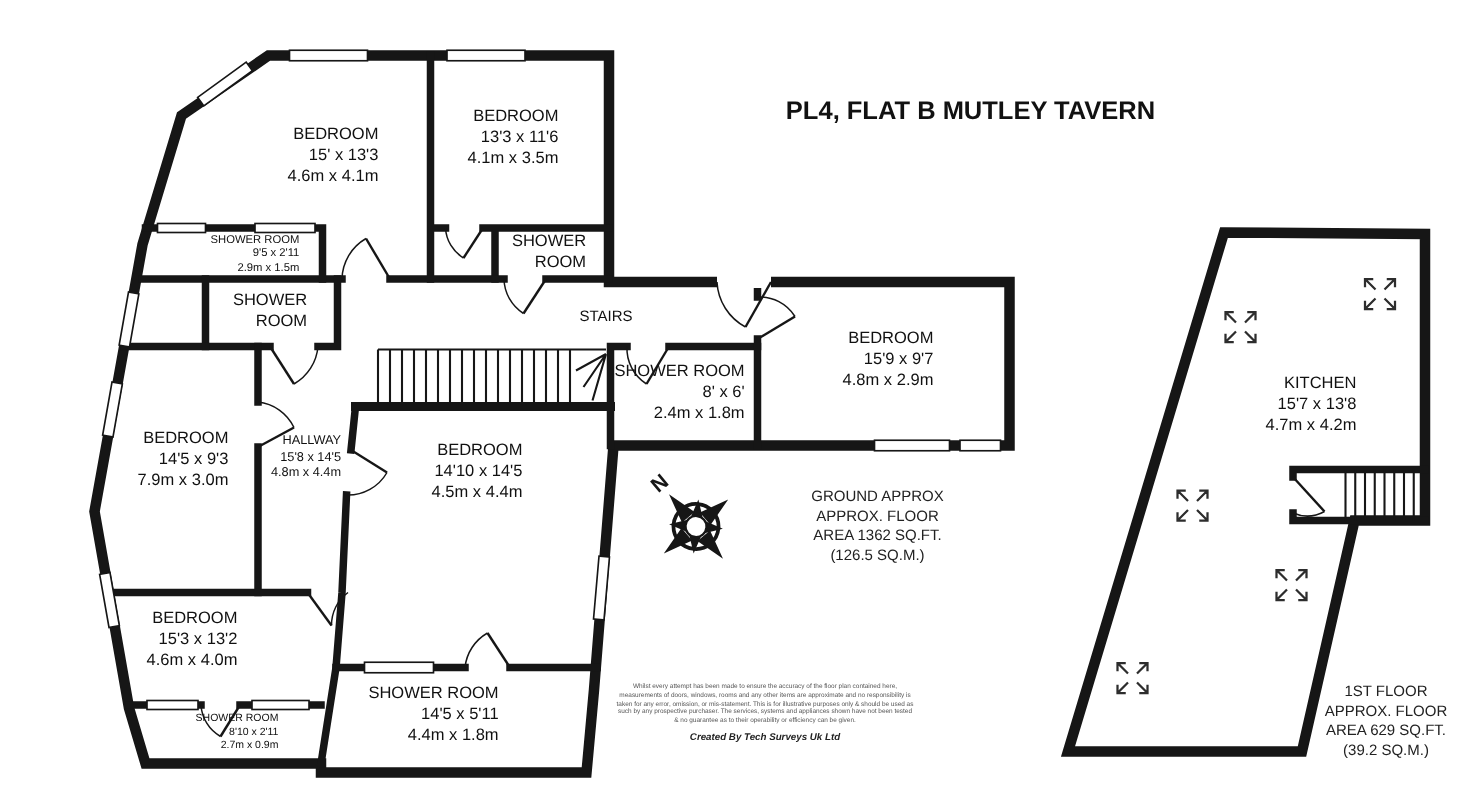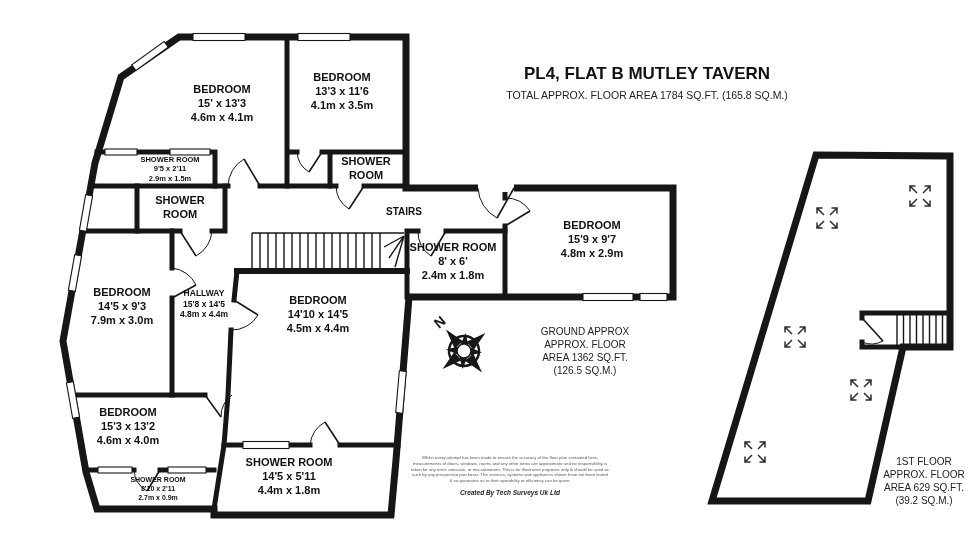--- a/index.html
+++ b/index.html
@@ -1,20 +1,20 @@
 <!DOCTYPE html>
 <html><head>
 <meta charset="utf-8">
 <style>
   html,body{margin:0;padding:0;background:#fff;}
   .plan{position:relative;width:980px;height:538px;background:#fff;overflow:hidden;
         font-family:"Liberation Sans",sans-serif;color:#111;}
   .plan svg{position:absolute;left:0;top:0;}
-  .lbl{position:absolute;transform:translate(-50%,-50%);text-align:center;
-       font-weight:bold;line-height:1.25;white-space:nowrap;color:#111;}
+  .lbl{position:absolute;transform:translate(-50%,-50%);text-align:right;
+       font-weight:normal;line-height:1.25;white-space:nowrap;color:#111;}
   .lbl span{display:block;}
   .note{position:absolute;transform:translate(-50%,-50%);text-align:center;
         font-weight:normal;font-size:10px;line-height:1.3;color:#222;white-space:nowrap;}
   .note span{display:block;}
   .title{position:absolute;left:647px;top:74px;transform:translate(-50%,-50%);
          font-size:17px;font-weight:bold;white-space:nowrap;text-align:right;}
   .subtitle{position:absolute;left:647px;top:95px;transform:translate(-50%,-50%);
          font-size:10.5px;color:#222;white-space:nowrap;}
   .disclaimer{position:absolute;left:510px;top:469px;transform:translate(-50%,-50%);
          width:200px;font-size:4.3px;line-height:1.35;color:#555;text-align:center;}
@@ -127,21 +127,20 @@
       </g>
       <g fill="#161616">
         <path d="M0,-28 L5.5,-8 L-5.5,-8 Z M28,0 L8,5.5 L8,-5.5 Z M0,28 L5.5,8 L-5.5,8 Z M-28,0 L-8,5.5 L-8,-5.5 Z"></path>
       </g>
       <circle r="7" fill="#ffffff" stroke="#161616" stroke-width="1.5"></circle>
       <text x="0" y="-33" text-anchor="middle" font-size="14" font-weight="bold" fill="#161616" font-family="Liberation Sans, sans-serif">N</text>
     </g>
   </svg>
 
   <div class="title">PL4, FLAT B MUTLEY TAVERN</div>
-  <div class="subtitle">TOTAL APPROX. FLOOR AREA 1784 SQ.FT. (165.8 SQ.M.)</div>
 
   <div class="lbl" style="left:222px;top:104px;font-size:11px">
     <span>BEDROOM</span>
       <span>15' x 13'3</span>
       <span>4.6m x 4.1m</span>
   </div>
   <div class="lbl" style="left:342px;top:92px;font-size:11px">
     <span>BEDROOM</span>
       <span>13'3 x 11'6</span>
       <span>4.1m x 3.5m</span>
@@ -194,20 +193,25 @@
   </div>
   <div class="lbl" style="left:158px;top:489px;font-size:7px">
     <span>SHOWER ROOM</span>
       <span>8'10 x 2'11</span>
       <span>2.7m x 0.9m</span>
   </div>
   <div class="lbl" style="left:289px;top:477px;font-size:11px">
     <span>SHOWER ROOM</span>
       <span>14'5 x 5'11</span>
       <span>4.4m x 1.8m</span>
+  </div>
+  <div class="lbl" style="left:874px;top:270px;font-size:11px">
+    <span>KITCHEN</span>
+      <span>15'7 x 13'8</span>
+      <span>4.7m x 4.2m</span>
   </div>
 
   <div class="note" style="left:585px;top:351px">
     <span>GROUND APPROX</span>
       <span>APPROX. FLOOR</span>
       <span>AREA 1362 SQ.FT.</span>
       <span>(126.5 SQ.M.)</span>
   </div>
   <div class="note" style="left:924px;top:481px">
     <span>1ST FLOOR</span>

